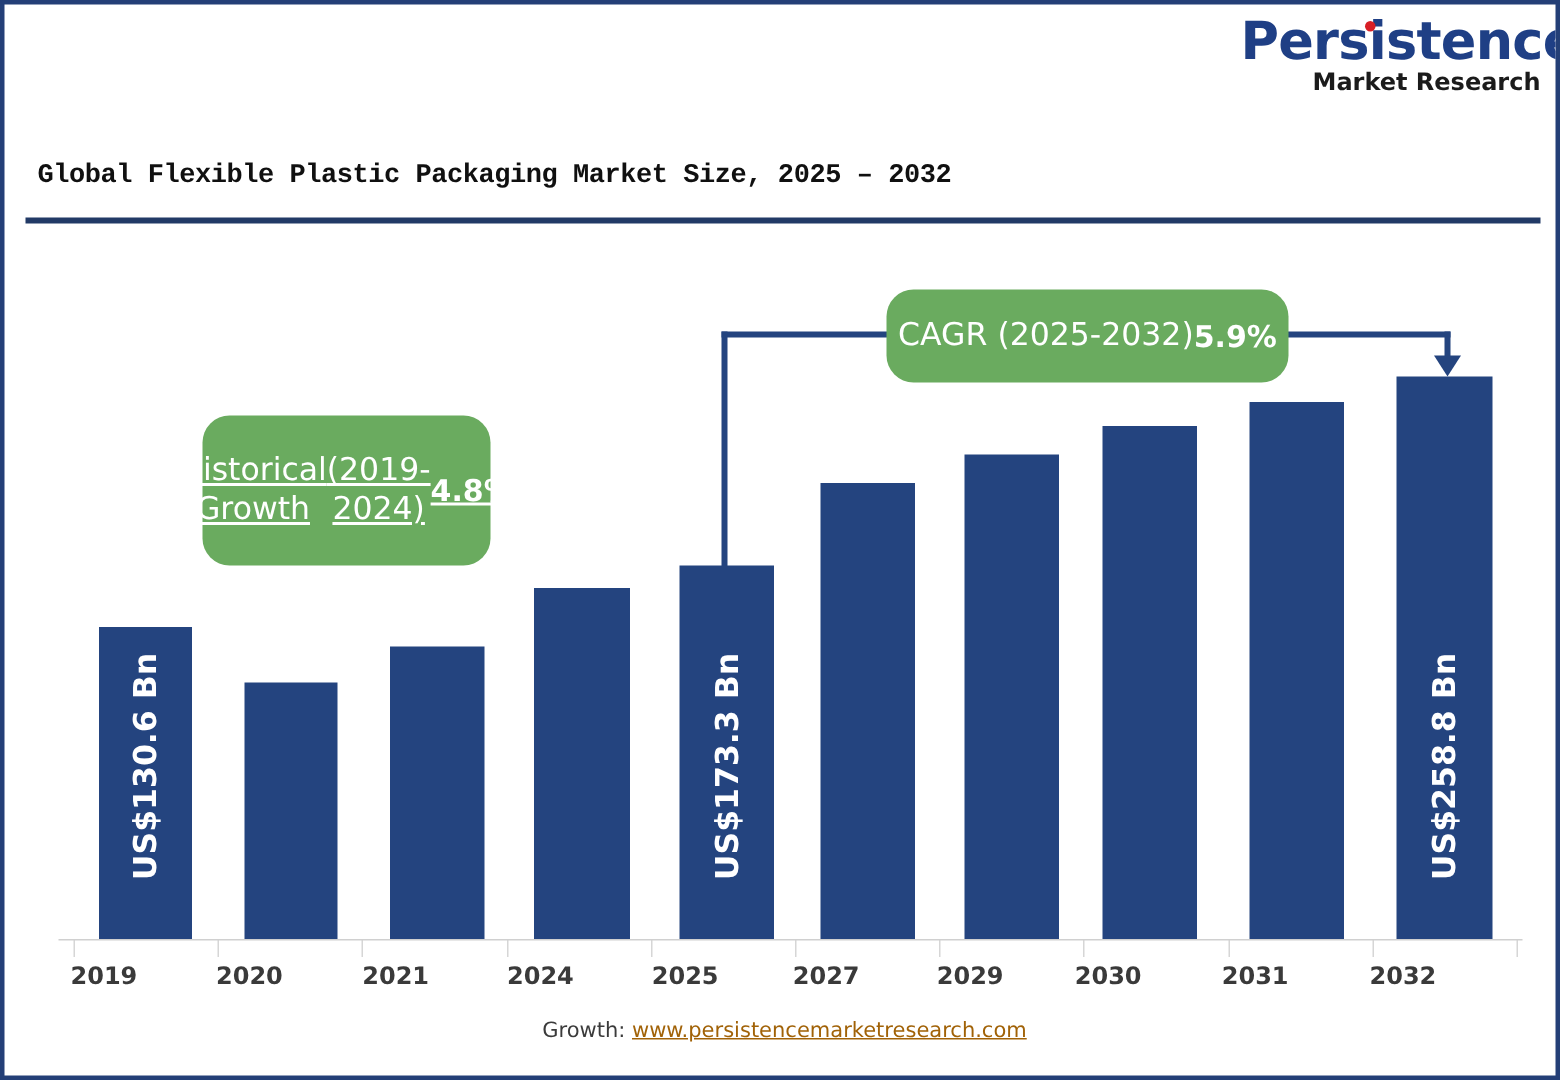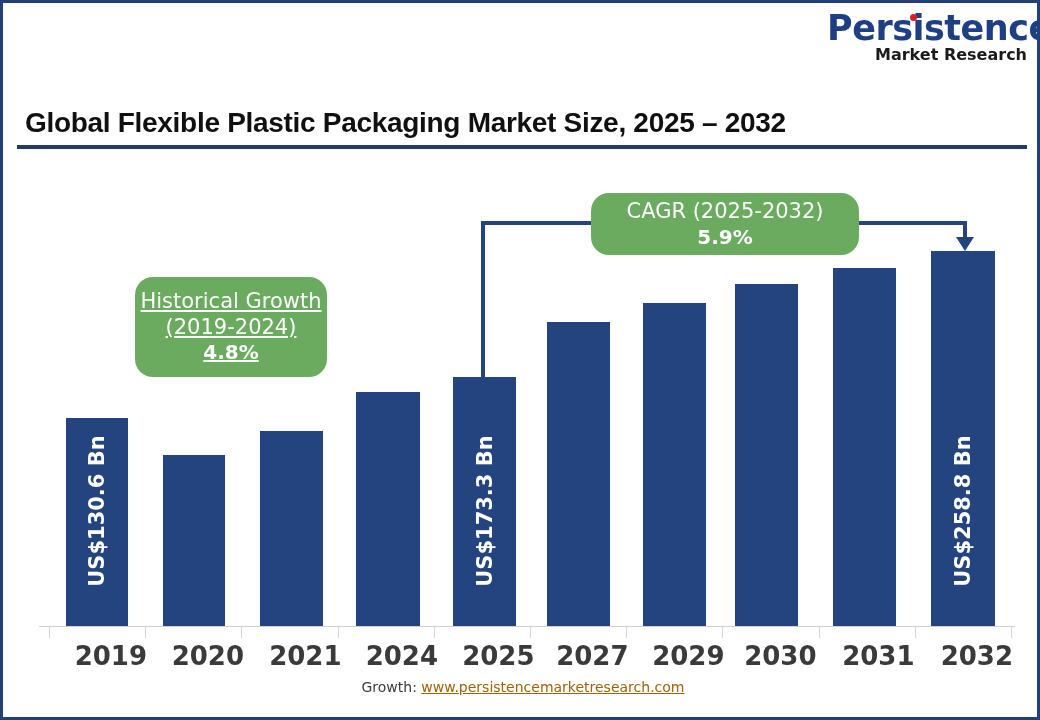--- a/index.html
+++ b/index.html
@@ -56,22 +56,22 @@
     display: block;
     margin-top: 1px;
     letter-spacing: 0px;
   }
 
   
   #title {
     position: absolute;
     left: 22px;
     top: 104px;
-    font-family: Liberation Sans, sans-serif;
-    font-size: 28px;
+    font-family: Liberation Mono, monospace;
+    font-size: 18px;
     font-weight: bold;
     color: #101010;
     letter-spacing: -0.3px;
     white-space: nowrap;
   }
   #title-rule {
     position: absolute;
     left: 14px;
     top: 142px;
     width: 1010px;
@@ -113,38 +113,38 @@
     left: 36px;
     top: 623px;
     width: 976px;
     height: 1px;
     background: #d0d0d0;
   }
   .xlabel {
     position: absolute;
     top: 638px;
     font-family: "DejaVu Sans", sans-serif;
-    font-size: 26px;
+    font-size: 16px;
     font-weight: bold;
     color: #3a3a3a;
-    text-align: right;
+    text-align: left;
     width: 100px;
   }
 
   
   .callout {
     position: absolute;
     background: #6aab5f;
     border-radius: 18px;
     color: #ffffff;
     text-align: center;
     font-family: "DejaVu Sans", sans-serif;
     line-height: 1.22;
     display: flex;
-    flex-direction: column;
+    flex-direction: row;
     justify-content: center;
     align-items: center;
     box-sizing: border-box;
   }
   .callout .l1, .callout .l2 {
     font-size: 21px;
     font-weight: normal;
   }
   .callout .l3 {
     font-size: 20px;

